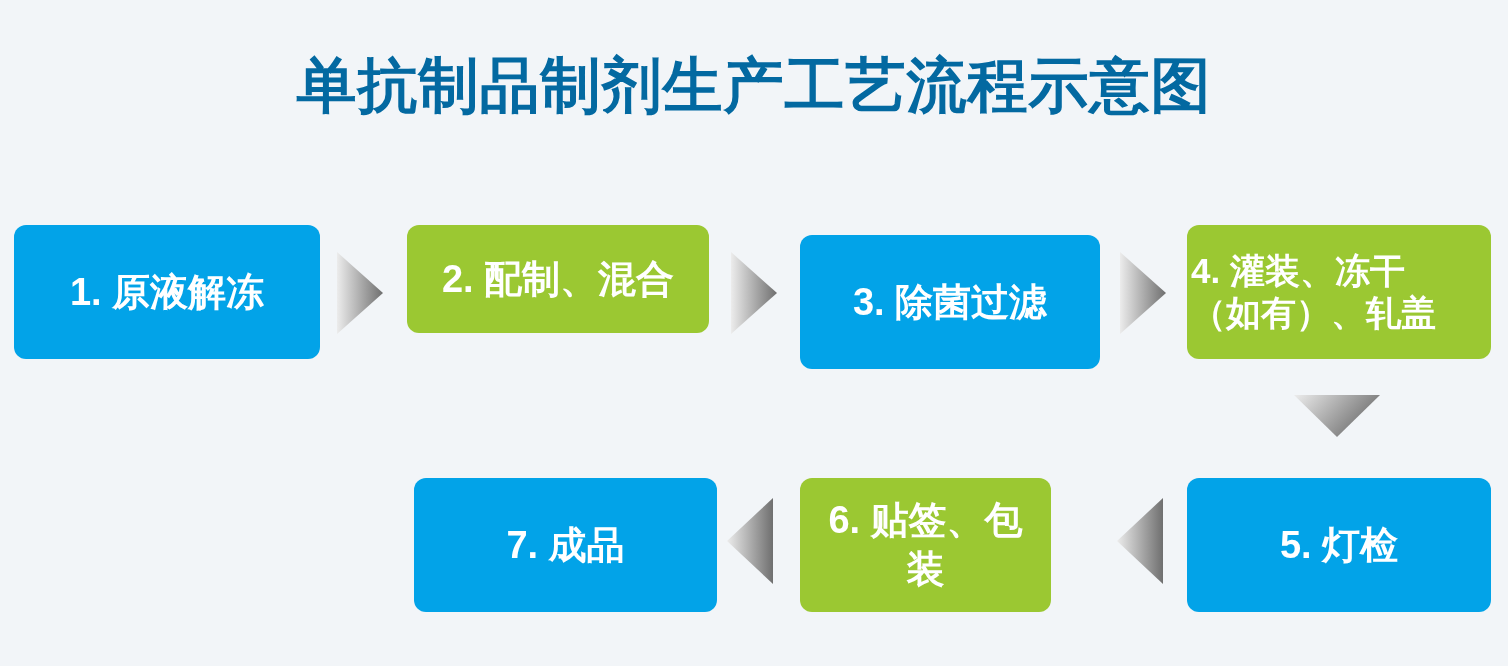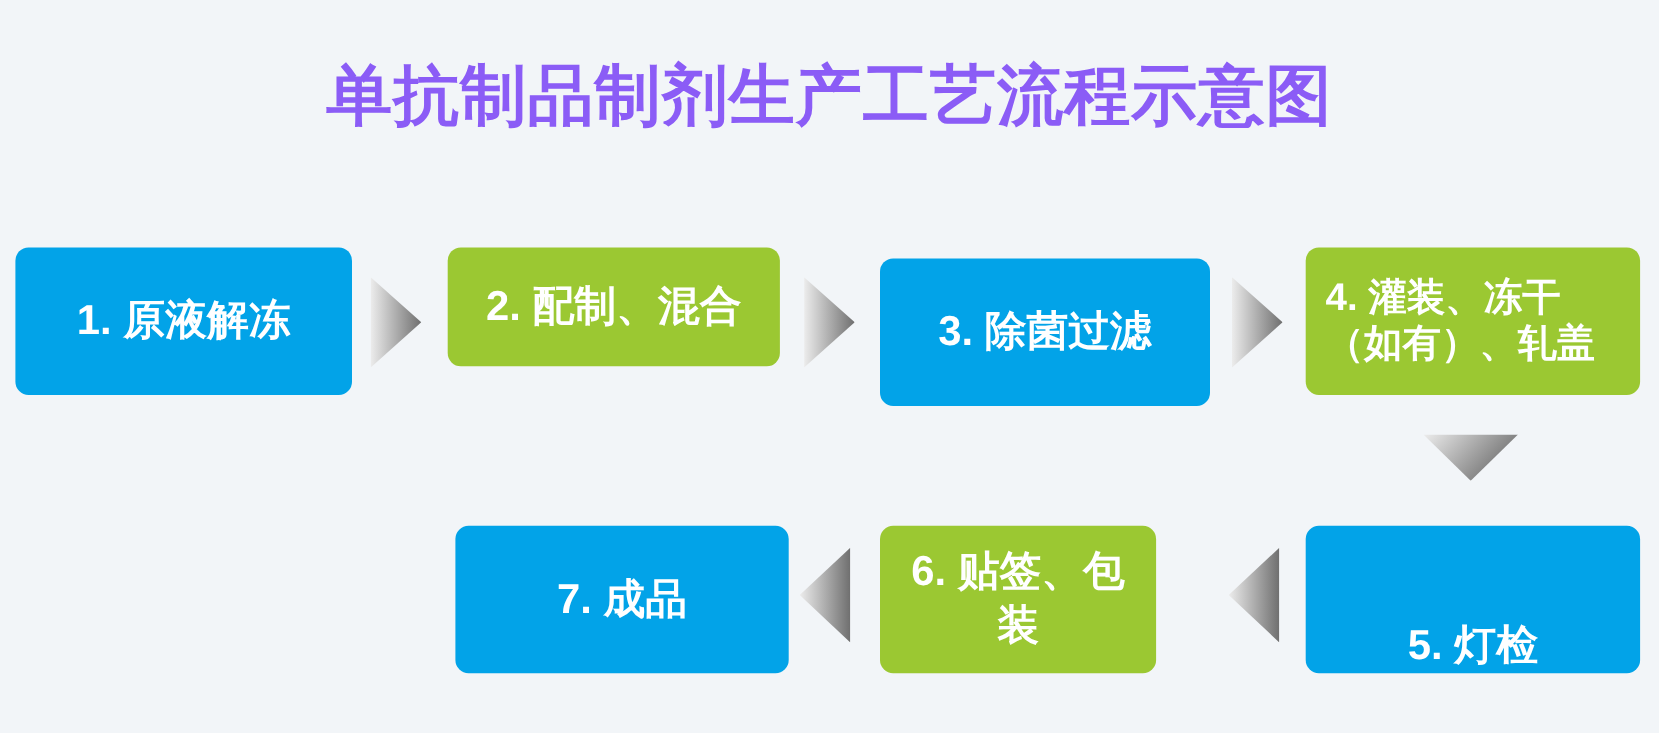--- a/index.html
+++ b/index.html
@@ -24,24 +24,25 @@
 
   
   .chart-title {
     position: absolute;
     left: 0;
     top: 52px;
     width: 1508px;
     text-align: center;
     font-size: 60px;
     font-weight: bold;
-    color: #8b5cf6;
+    color: #0369a1;
     letter-spacing: 1px;
     line-height: 1.15;
     white-space: nowrap;
+    font-family: Liberation Serif, serif;
   }
 
   
   .node {
     position: absolute;
     border-radius: 12px;
     display: flex;
     align-items: center;
     box-sizing: border-box;
   }
@@ -50,31 +51,31 @@
     color: #ffffff;
     font-weight: bold;
     font-size: 38px;
     line-height: 1.28;
     white-space: pre-line;
   }
   .node-blue  { background: #02a3e8; }
   .node-green { background: #9bc832; }
 
   .align-center .node-label { text-align: center; padding: 0 10px; }
-  .align-left   .node-label { text-align: left;  padding: 0 18px; }
+  .align-left   .node-label { text-align: left;  padding: 0 4px; }
 
   
   #node-1 { left: 14px;   top: 225px; width: 306px; height: 134px; }
   #node-2 { left: 407px;  top: 225px; width: 302px; height: 108px; }
   #node-3 { left: 800px;  top: 235px; width: 300px; height: 134px; }
   #node-4 { left: 1187px; top: 225px; width: 304px; height: 134px; }
   
   #node-7 { left: 414px;  top: 478px; width: 303px; height: 134px; }
   #node-6 { left: 800px;  top: 478px; width: 251px; height: 134px; }
-  #node-5 { left: 1187px; top: 478px; width: 304px; height: 134px; align-items: flex-end; }
+  #node-5 { left: 1187px; top: 478px; width: 304px; height: 134px; }
 
   #node-4 .node-label { font-size: 35px; line-height: 1.2; }
 
   
   .arrow {
     position: absolute;
   }
   .arrow svg { display: block; }
 
   #arrow-1-2 { left: 337px;  top: 252px; }

